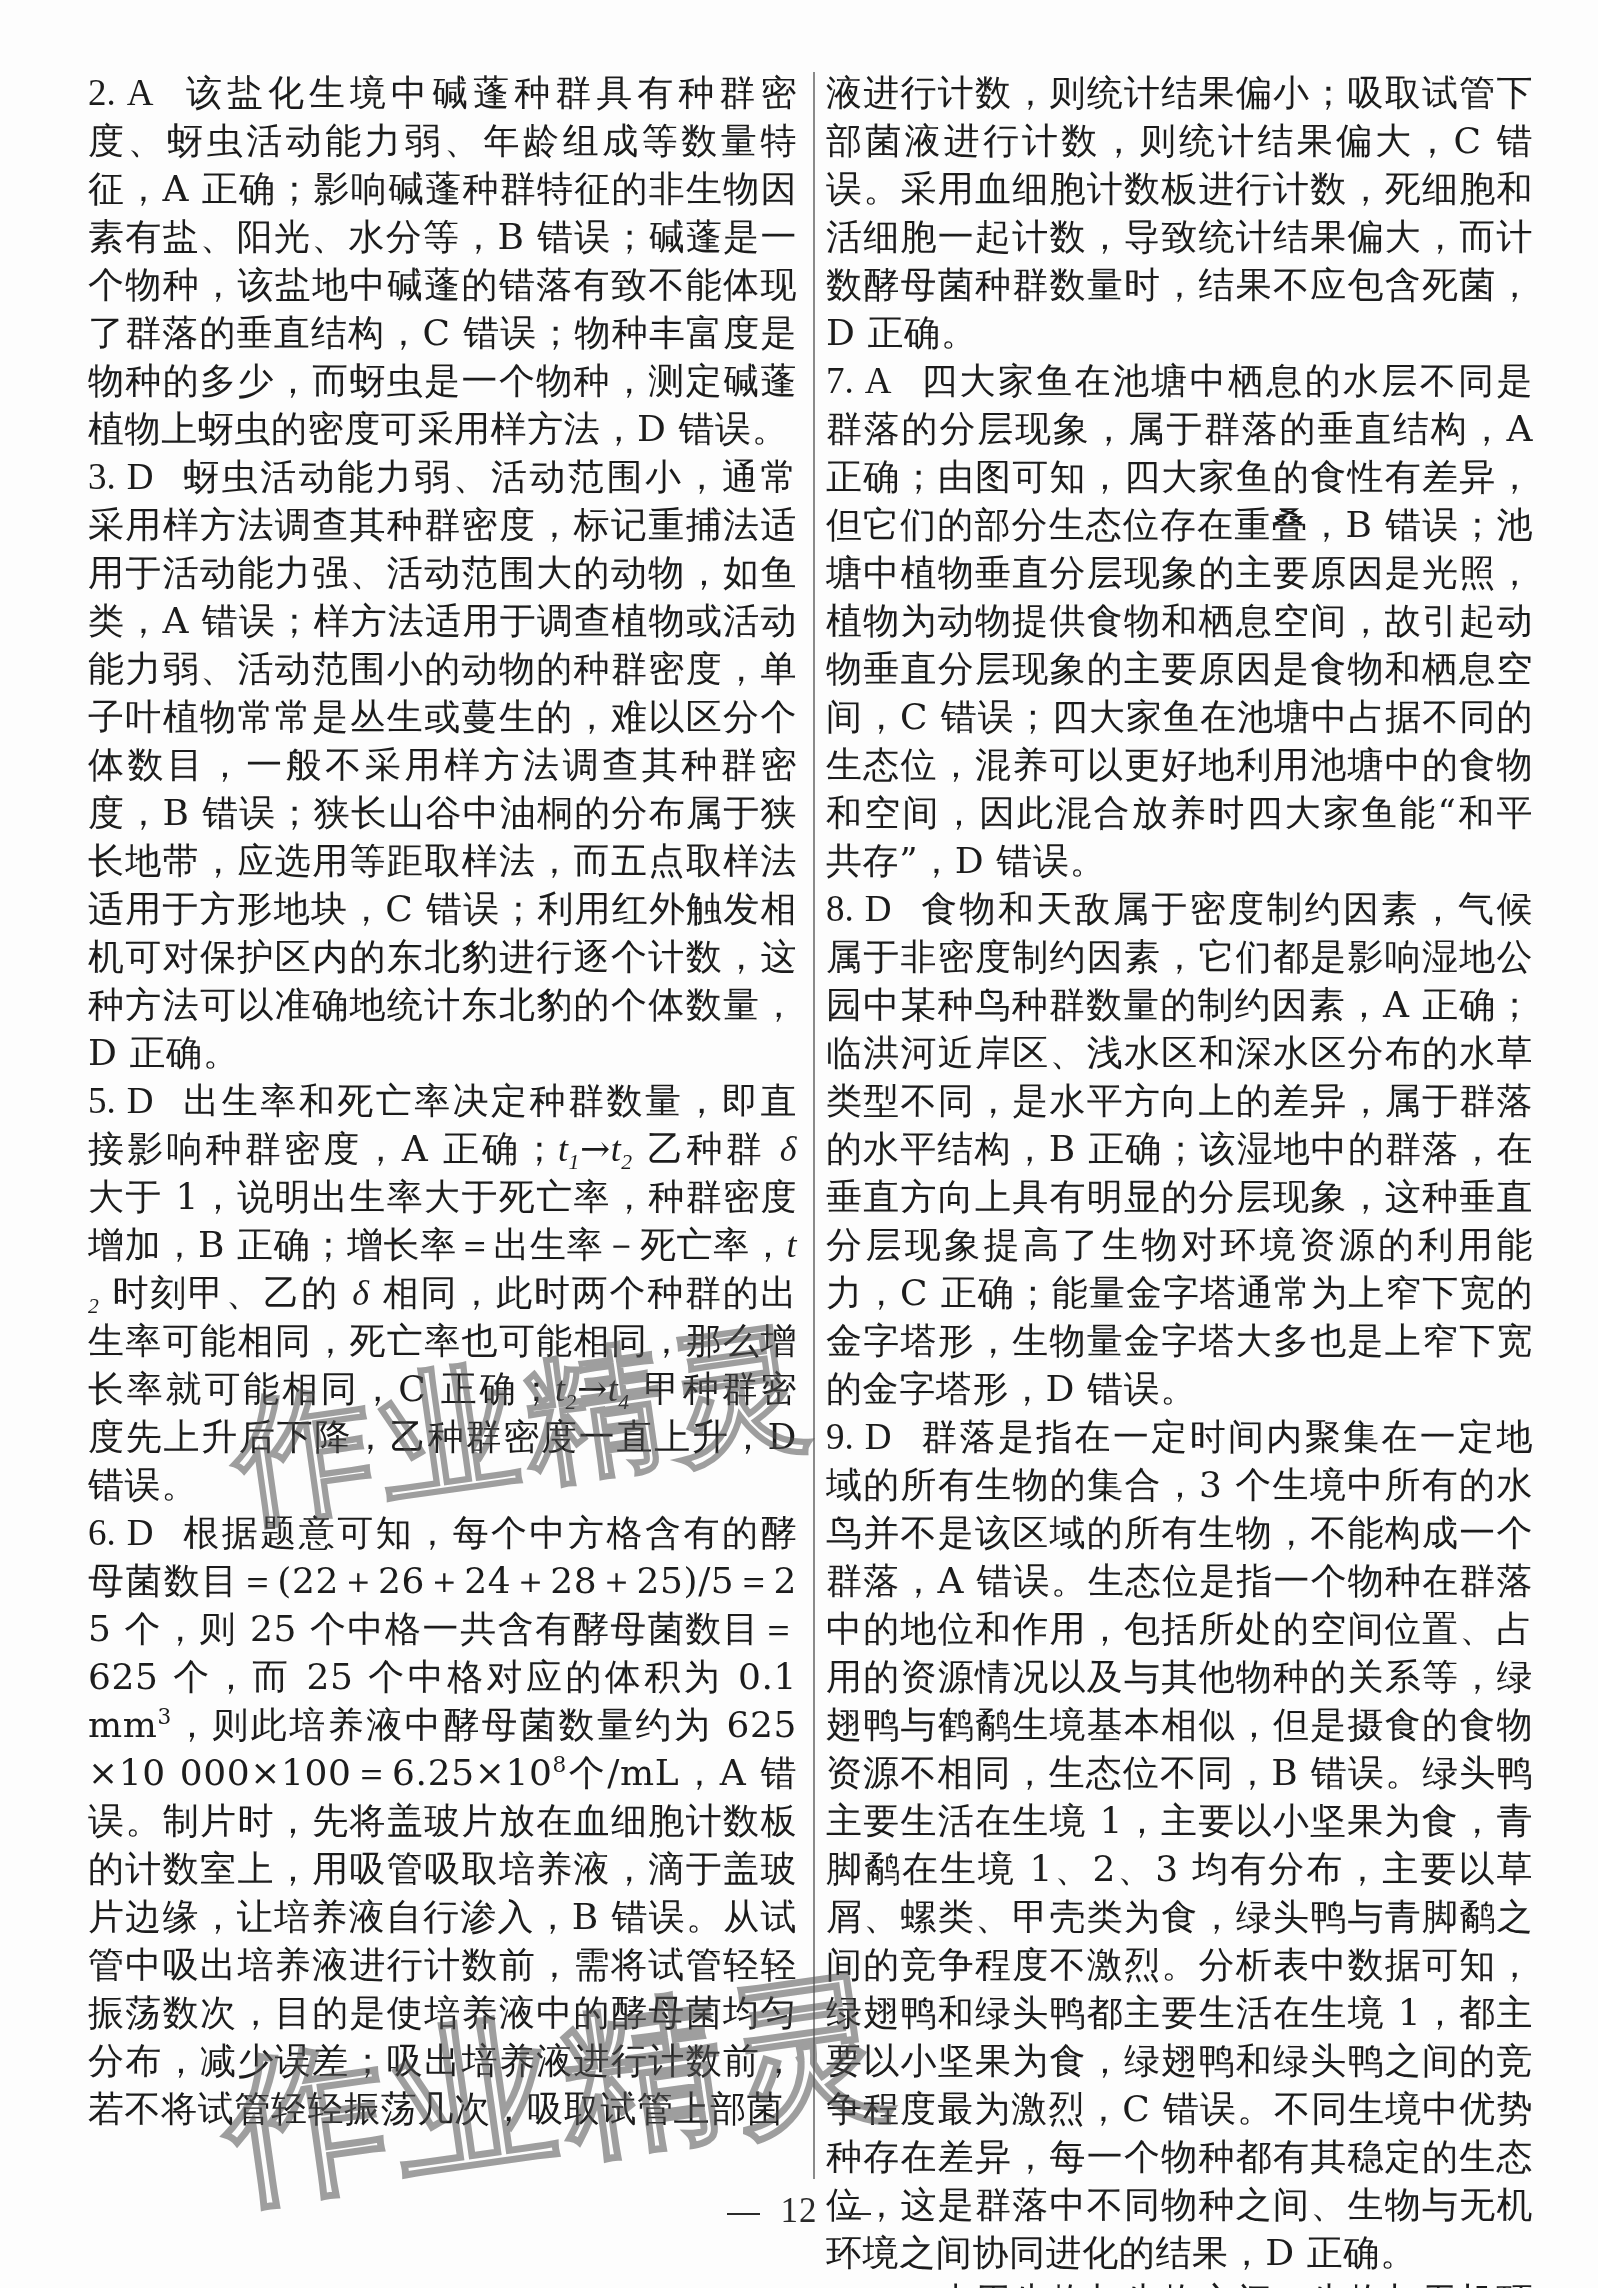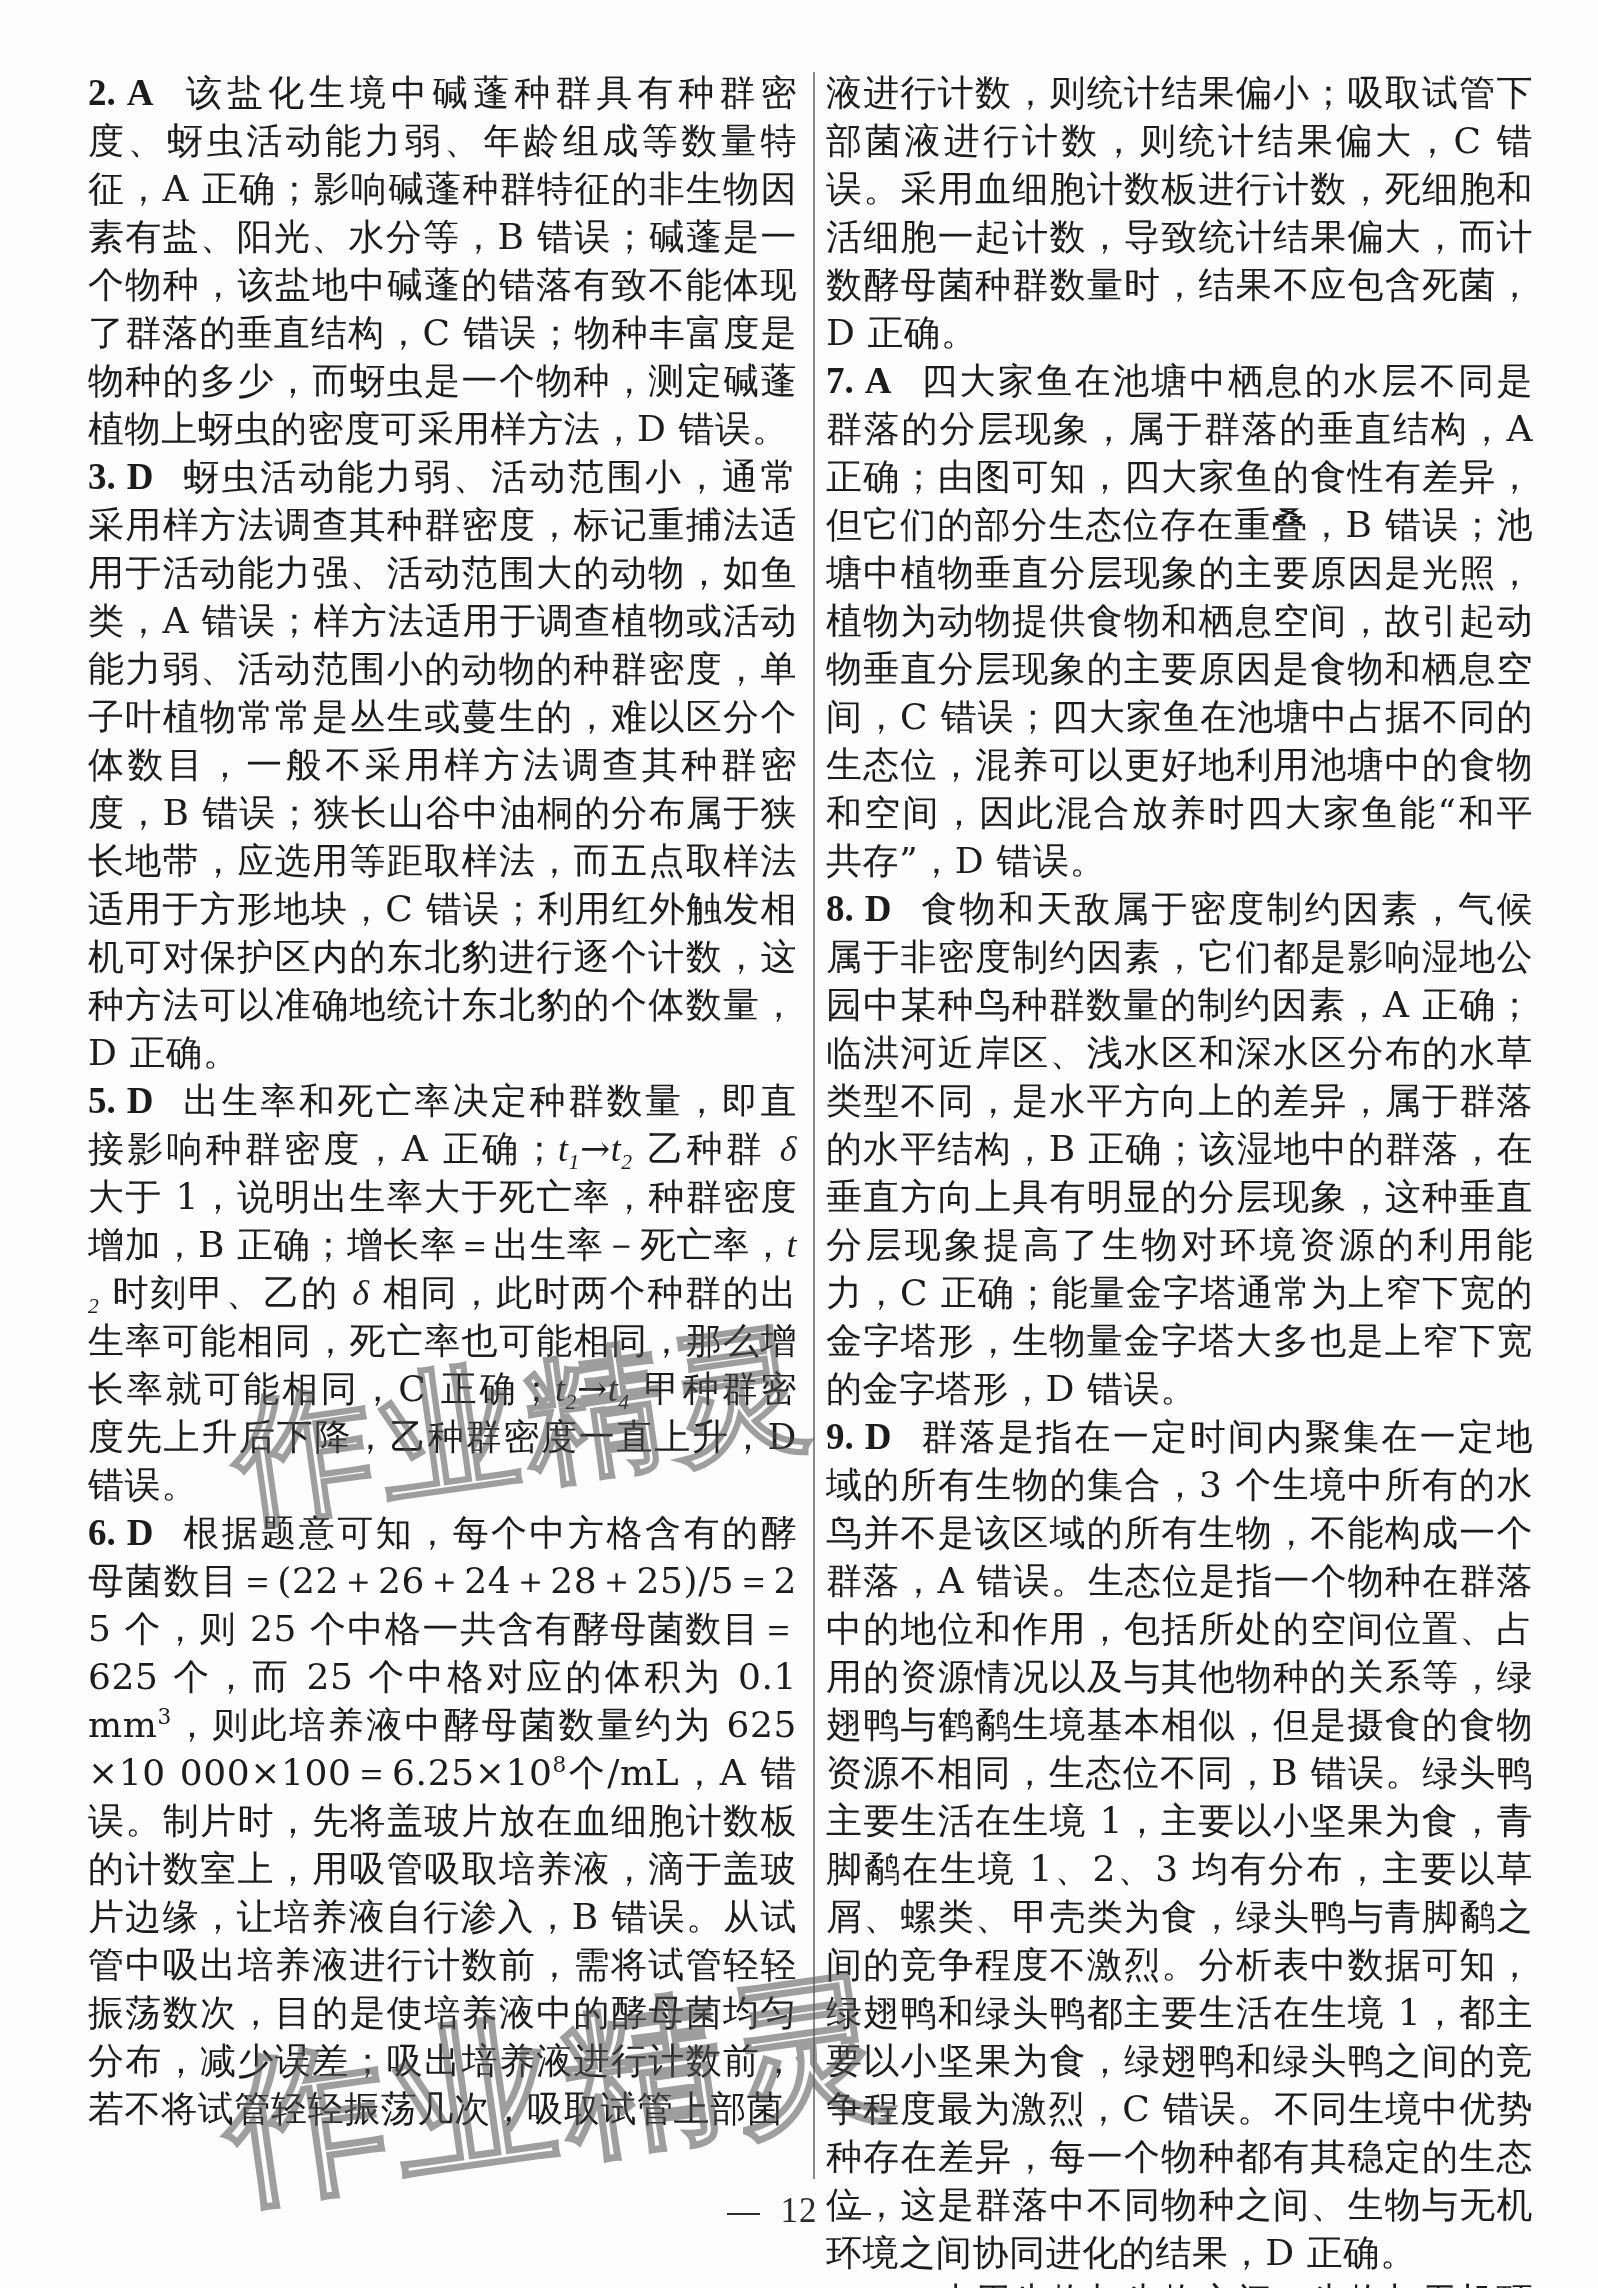--- a/index.html
+++ b/index.html
@@ -42,21 +42,21 @@
       width: 1.9px;
       height: 2107px;
       background: #8a8a8a;
     }
     .item {
       margin: 0;
       padding: 0;
     }
     .item-head {
       font-family: "Liberation Serif", "DejaVu Serif", serif;
-      font-weight: bold;
+      font-weight: normal;
       font-size: 37px;
       letter-spacing: 0;
     }
     .item-num { margin-right: 11px; }
     .item-ans { margin-right: 28px; }
     .cont { margin: 0; }
     .math {
       font-family: "Liberation Serif", "DejaVu Serif", serif;
       font-style: italic;
     }

